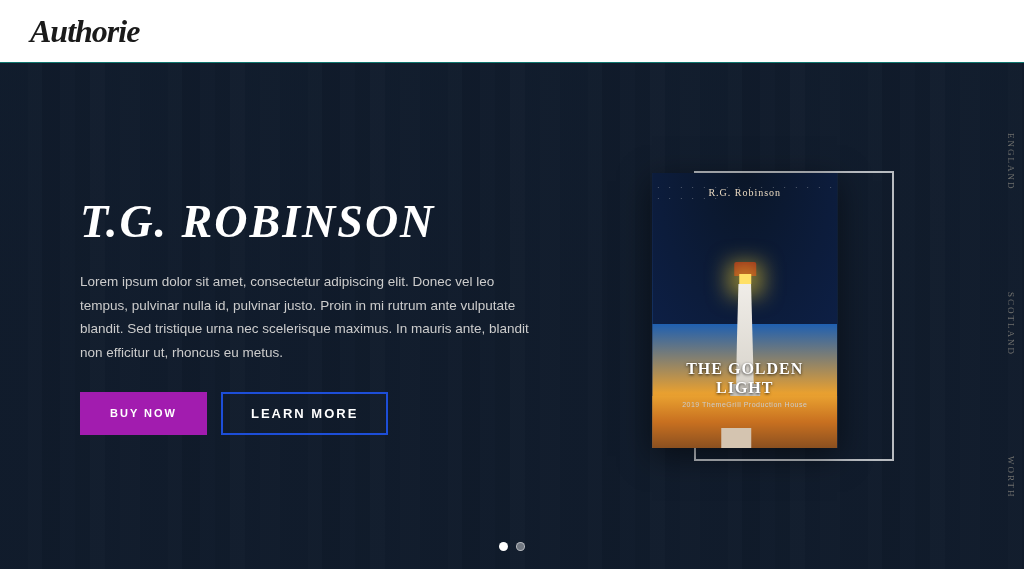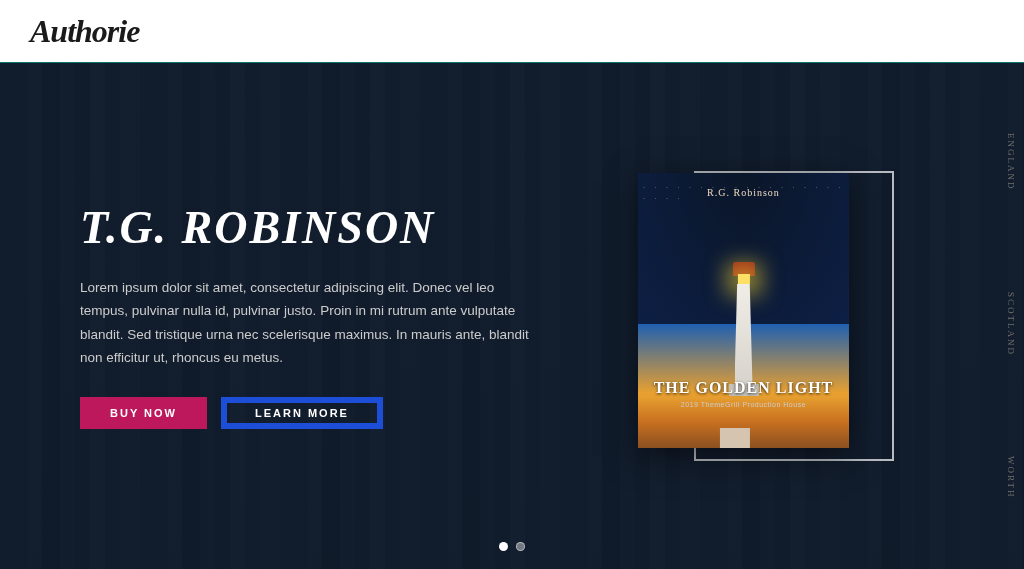--- a/index.html
+++ b/index.html
@@ -116,38 +116,38 @@
       margin-bottom: 27px;
       font-family: Arial, sans-serif;
     }
 
     .hero-buttons {
       display: flex;
       gap: 14px;
     }
 
     .btn-buy {
-      background: #be185d;
+      background: #a21caf;
       color: #fff;
       border: none;
       padding: 2px 30px;
       font-size: 11px;
       font-weight: 700;
       letter-spacing: 2px;
       text-transform: uppercase;
       cursor: pointer;
       font-family: Arial, sans-serif;
     }
 
     .btn-learn {
       background: transparent;
       color: #fff;
-      border: 6px solid #1d4ed8;
-      padding: 4px 28px;
-      font-size: 11px;
+      border: 2px solid #1d4ed8;
+      padding: 12px 28px;
+      font-size: 13px;
       font-weight: 700;
       letter-spacing: 2px;
       text-transform: uppercase;
       cursor: pointer;
       font-family: Arial, sans-serif;
     }
 
     
     .hero-book-area {
       flex: 0 0 380px;
@@ -164,21 +164,21 @@
       height: 290px;
       border: 2px solid rgba(255,255,255,0.7);
       top: 50%;
       left: 50%;
       transform: translate(-30%, -50%);
       z-index: 1;
     }
 
     .book-cover {
       position: absolute;
-      width: 211px;
+      width: 185px;
       height: 275px;
       top: 50%;
       left: 50%;
       transform: translate(-55%, -52%);
       z-index: 2;
       overflow: hidden;
       box-shadow: 0 8px 30px rgba(0,0,0,0.5);
       background: #1a3a6e;
     }
 

